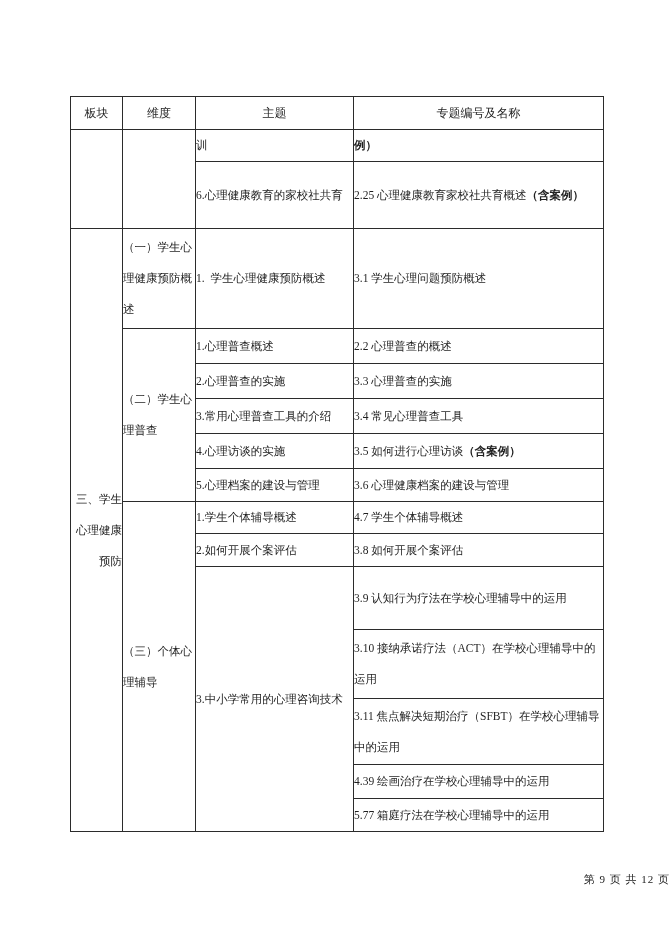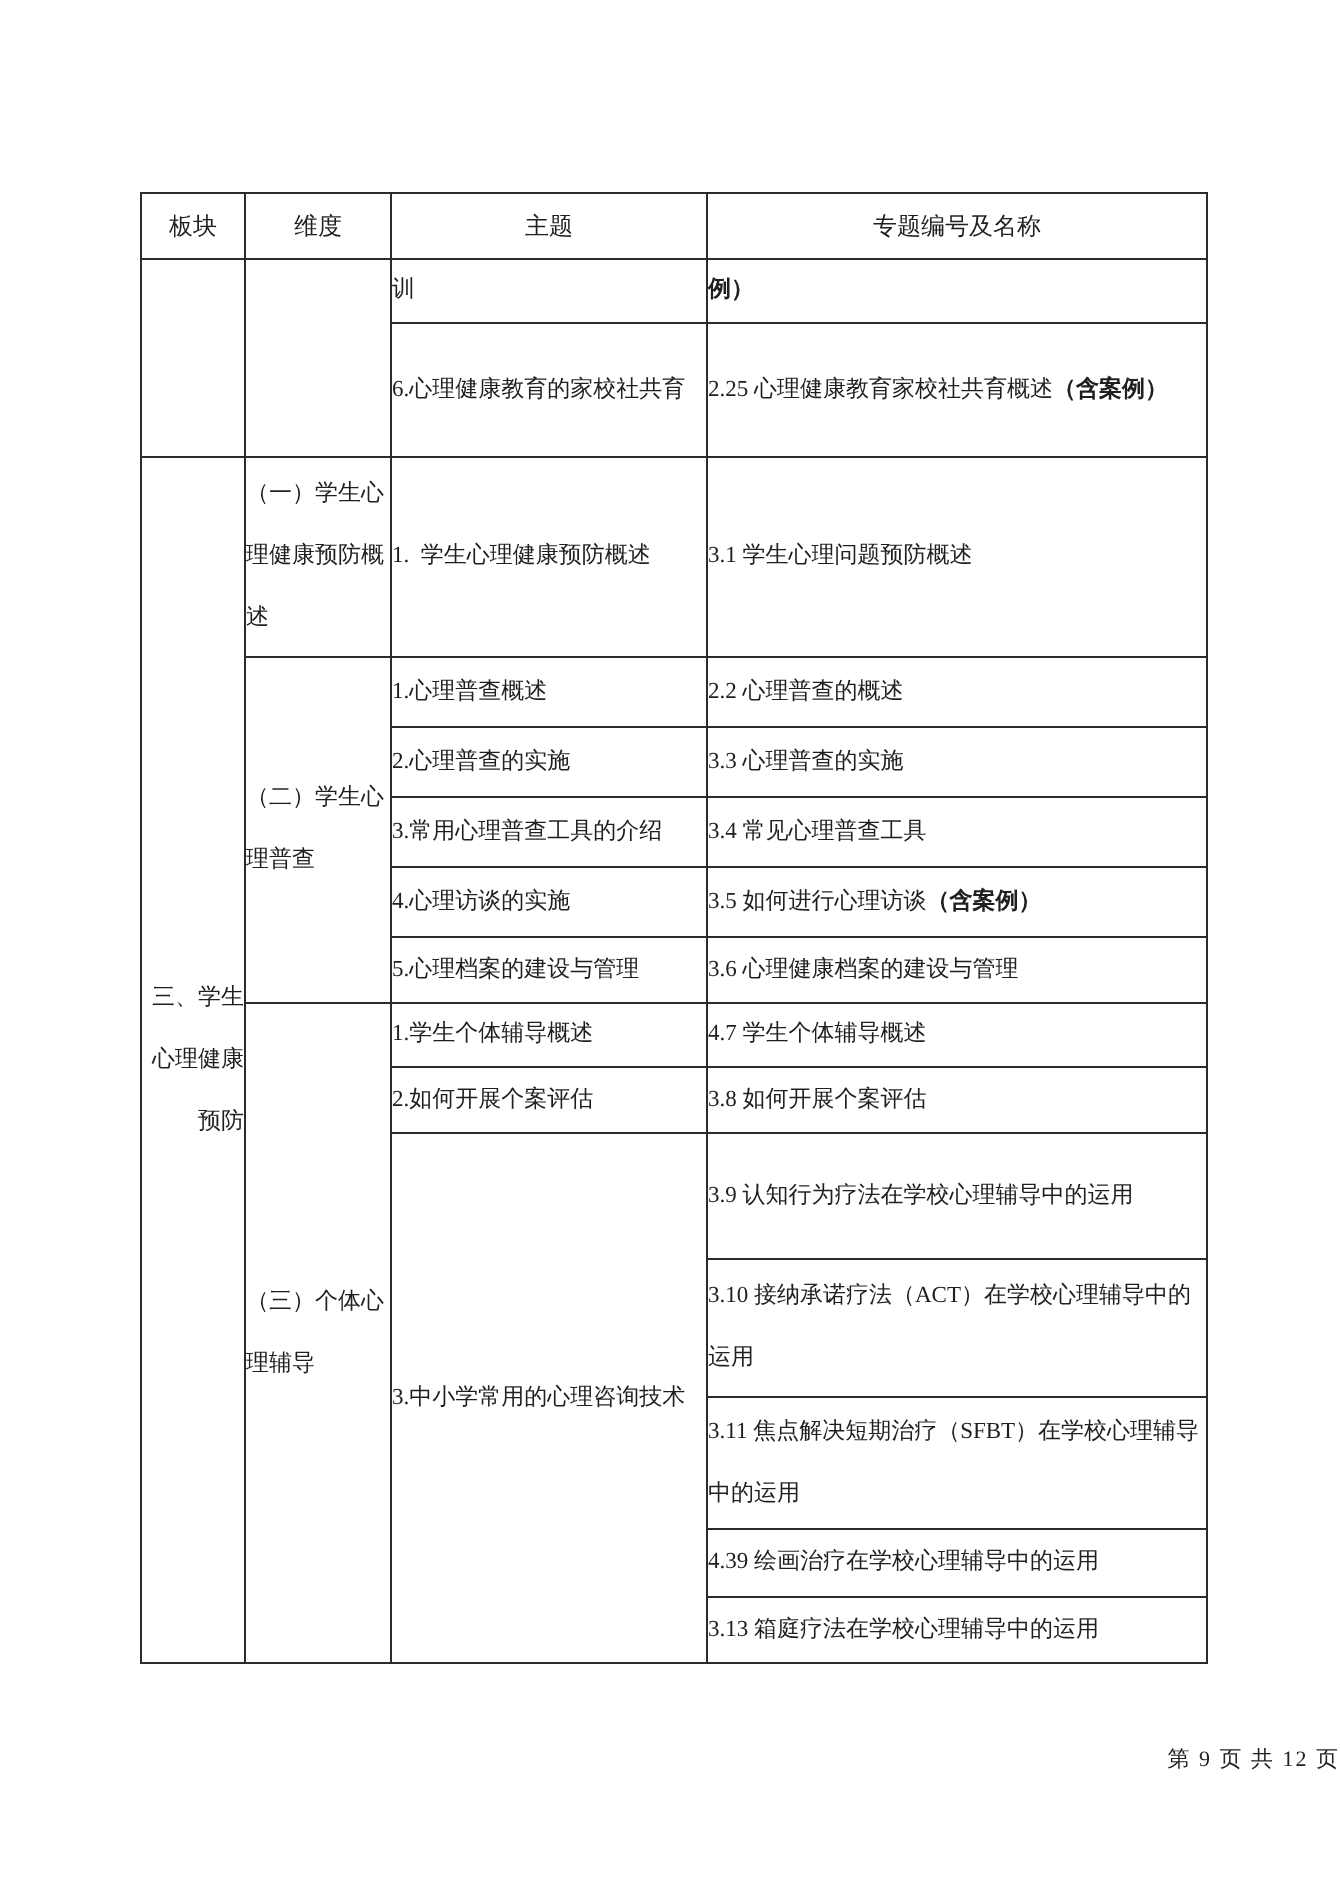--- a/index.html
+++ b/index.html
@@ -142,20 +142,20 @@
       <tr class="h69">
         <td class="c4">3.10 接纳承诺疗法（ACT）在学校心理辅导中的运用</td>
       </tr>
       <tr class="h66">
         <td class="c4">3.11 焦点解决短期治疗（SFBT）在学校心理辅导中的运用</td>
       </tr>
       <tr class="h34">
         <td class="c4">4.39 绘画治疗在学校心理辅导中的运用</td>
       </tr>
       <tr class="h33">
-        <td class="c4">3.13 箱庭疗法在学校心理辅导中的运用</td>
+        <td class="c4">5.77 箱庭疗法在学校心理辅导中的运用</td>
       </tr>
     </tbody>
   </table>
 
   <div class="footer">第 9 页 共 12 页</div>
 
 </div>
 
 </body></html>

